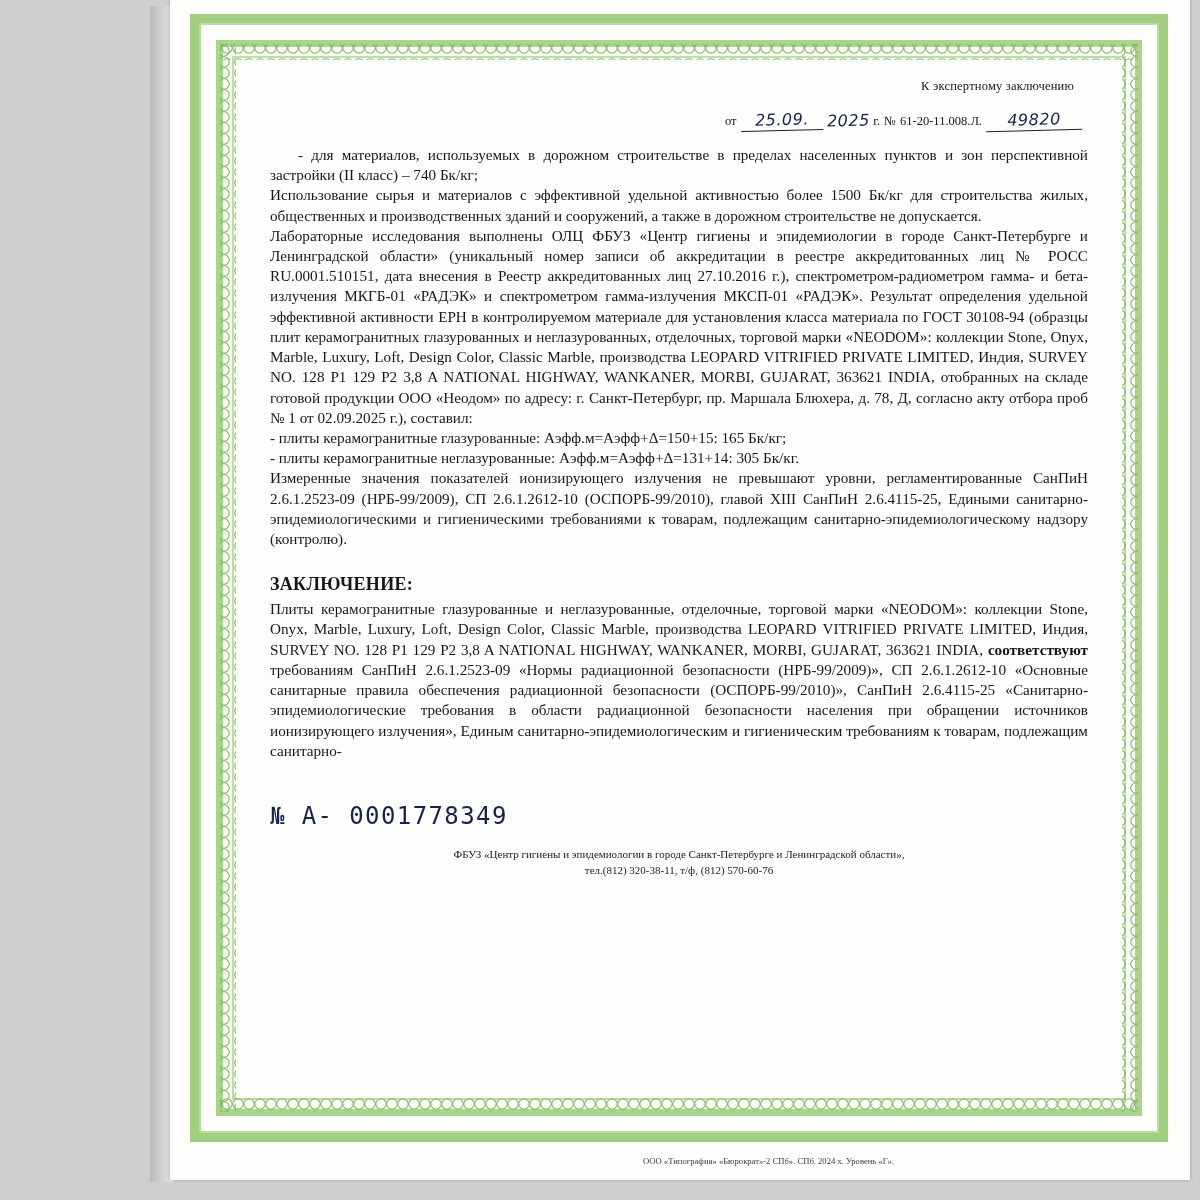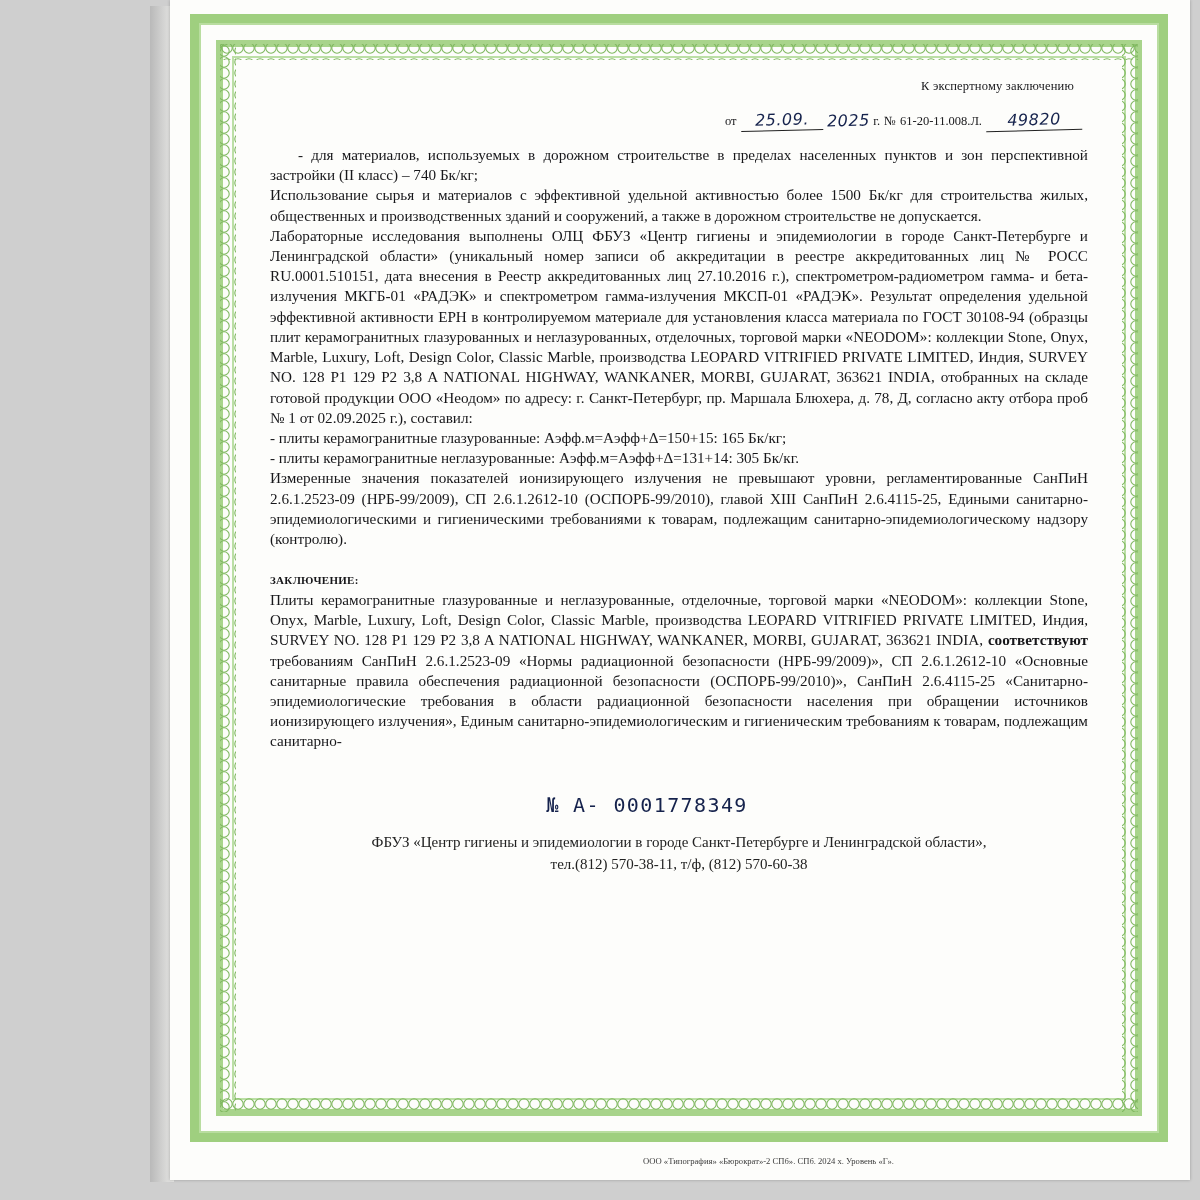--- a/index.html
+++ b/index.html
@@ -105,38 +105,38 @@
   .ul.num { min-width: 96px; }
   p.body {
     margin: 0;
     text-align: justify;
     text-indent: 0;
   }
   p.ind { text-indent: 28px; }
   .italic { }
   .bold { font-weight: bold; }
   h2.concl {
-    font-size: 11px;
+    font-size: 18px;
     font-weight: bold;
     margin: 24px 0 2px 0;
     letter-spacing: .3px;
   }
   .serial {
     margin-top: 40px;
-    text-align: center;
+    text-align: left;
     padding-right: 64px;
     font-family: "DejaVu Sans Mono", monospace;
-    font-size: 20px;
+    font-size: 24px;
     letter-spacing: 1.4px;
     color: #15224c;
   }
   .footer {
     margin-top: 14px;
     text-align: center;
-    font-size: 15px;
+    font-size: 11px;
     line-height: 1.45;
     color: #222;
   }
   .bottom-strip {
     position: absolute;
     left: 170px;
     top: 1156px;
     width: 1197px;
     text-align: center;
     font-size: 8.6px;
@@ -216,19 +216,19 @@
     <h2 class="concl">ЗАКЛЮЧЕНИЕ:</h2>
 
     <p class="body">
       <span>Плиты керамогранитные глазурованные и неглазурованные, отделочные, торговой марки «NEODOM»: коллекции Stone, Onyx, Marble, Luxury, Loft, Design Color, Classic Marble, производства LEOPARD VITRIFIED PRIVATE LIMITED, Индия, SURVEY NO. 128 P1 129 P2 3,8 A NATIONAL HIGHWAY, WANKANER, MORBI, GUJARAT, 363621 INDIA, </span><span class="bold">соответствуют</span><span> требованиям СанПиН 2.6.1.2523-09 «Нормы радиационной безопасности (НРБ-99/2009)», СП 2.6.1.2612-10 «Основные санитарные правила обеспечения радиационной безопасности (ОСПОРБ-99/2010)», СанПиН 2.6.4115-25 «Санитарно-эпидемиологические требования в области радиационной безопасности населения при обращении источников ионизирующего излучения», Единым санитарно-эпидемиологическим и гигиеническим требованиям к товарам, подлежащим санитарно-</span>
     </p>
 
     <div class="serial">№ А- 0001778349</div>
 
     <div class="footer">
       <div>ФБУЗ «Центр гигиены и эпидемиологии в городе Санкт-Петербурге и Ленинградской области»,</div>
-      <div>тел.(812) 570-38-11, т/ф, (812) 570-60-38</div>
+      <div>тел.(812) 320-38-11, т/ф, (812) 570-60-76</div>
     </div>
 
   </div>
 </div>
 
 <div class="bottom-strip">ООО «Типография» «Бюрократ»-2 СПб». СПб. 2024 х. Уровень «Г».</div>
 
 </body></html>

